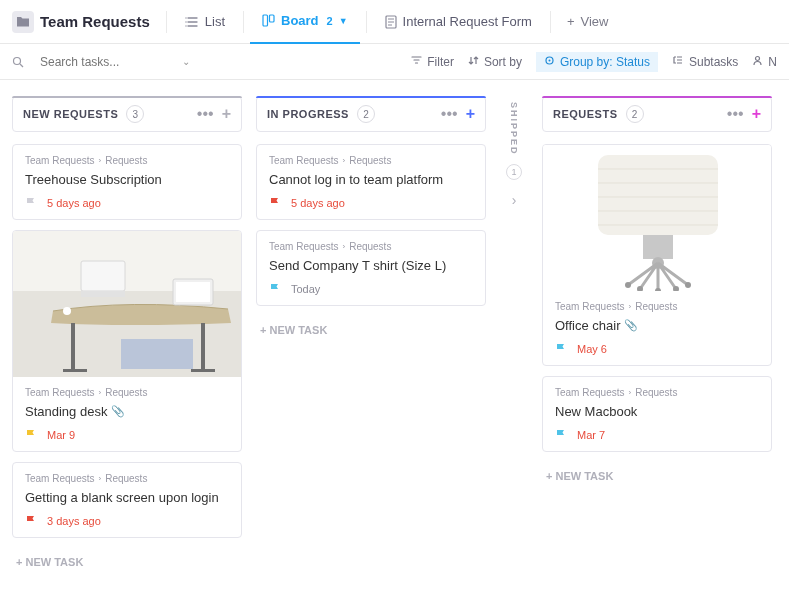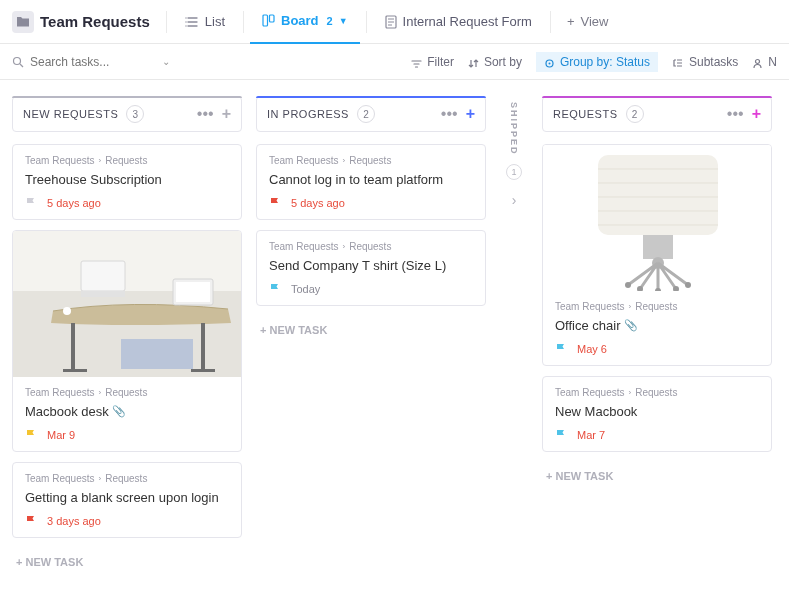--- a/index.html
+++ b/index.html
@@ -9,34 +9,34 @@
 .folder-icon { width: 22px; height: 22px; background: #e9e9ef; border-radius: 4px; display: flex; align-items: center; justify-content: center; color: #7d7d8a; }
 .page-title { font-size: 15px; font-weight: 700; color: #2b2b3a; margin-right: 10px; }
 .tab { display: flex; align-items: center; gap: 6px; padding: 0 12px; height: 44px; font-size: 13px; color: #5a5a6e; cursor: pointer; }
 .tab.active { color: #1da1f2; border-bottom: 2px solid #1da1f2; font-weight: 600; }
 .tab .badge-sm { font-size: 11px; color: #1da1f2; margin-left: 2px; }
 .tab .chevron-sm { font-size: 9px; color: #1da1f2; }
 .sep { width: 1px; height: 22px; background: #eaeaea; }
 .add-view { display: flex; align-items: center; gap: 6px; font-size: 13px; color: #7a7a88; padding: 0 10px; cursor: pointer; }
 
 .toolbar { display: flex; align-items: center; height: 36px; border-bottom: 1px solid #e8e8e8; padding: 0 12px; gap: 14px; font-size: 12px; color: #6a6a7a; }
-.search-wrap { display: flex; align-items: center; gap: 6px; flex: 0 0 180px; position: relative; }
+.search-wrap { display: flex; align-items: center; gap: 16px; flex: 0 0 180px; position: relative; }
 .search-input { border: none; outline: none; font-size: 12px; color: #888; width: 120px; }
 .chev-down { font-size: 10px; color: #999; margin-left: 6px; }
 .tool-spacer { flex: 1; }
-.tool-item { display: flex; align-items: flex-end; gap: 5px; cursor: pointer; white-space: nowrap; }
+.tool-item { display: flex; align-items: flex-start; gap: 5px; cursor: pointer; white-space: nowrap; }
 .tool-item.group-by { background: #e8f4fd; color: #1e8ad6; border-radius: 0; padding: 3px 8px; }
 
 .board { display: flex; gap: 14px; padding: 16px 12px; height: calc(100% - 80px); overflow: hidden; }
 .column { width: 230px; flex-shrink: 0; }
 .col-head { display: flex; align-items: center; gap: 8px; border: 1px solid #e5e5ec; border-radius: 4px; padding: 8px 10px; margin-bottom: 12px; position: relative; }
 .col-head.accent-gray::before { content:""; position:absolute; top:-1px; left:-1px; right:-1px; height:2px; background:#b8b8c4; border-radius: 4px 4px 0 0;}
 .col-head.accent-blue::before { content:""; position:absolute; top:-1px; left:-1px; right:-1px; height:2px; background:#4f6fff; border-radius: 4px 4px 0 0;}
 .col-head.accent-purple::before { content:""; position:absolute; top:-1px; left:-1px; right:-1px; height:2px; background:#c44fd6; border-radius: 4px 4px 0 0;}
-.col-title { font-size: 11px; font-weight: 400; letter-spacing: 0.5px; color: #4a4a5a; }
+.col-title { font-size: 11px; font-weight: 700; letter-spacing: 0.5px; color: #4a4a5a; }
 .count-badge { font-size: 10px; background: #fff; border: 1px solid #dcdce2; color: #7b7b88; border-radius: 50%; width: 18px; height: 18px; display: flex; align-items: center; justify-content: center; }
 .col-actions { margin-left: auto; display: flex; gap: 8px; color: #a0a0ab; }
 .plus-blue { color: #4f6fff; font-weight: 700; }
 .plus-magenta { color: #e03dd6; font-weight: 700; }
 
 .card { border: 1px solid #e5e5ec; border-radius: 4px; margin-bottom: 10px; overflow: hidden; background: #fff; }
 .card-image { width: 100%; height: 146px; overflow: hidden; display: block; }
 .card-body { padding: 10px 12px; }
 .breadcrumb { font-size: 10px; color: #9a9aa6; margin-bottom: 6px; display: flex; gap: 4px; align-items: center; }
 .breadcrumb .chev { font-size: 8px; }
@@ -189,21 +189,21 @@
           <rect x="108" y="108" width="72" height="30" fill="#8fa8d6" opacity="0.5"></rect>
         </svg>
       </div>
       <div class="card-body">
         <div class="breadcrumb">
           <span>Team Requests</span>
             <span class="chev">›</span>
             <span>Requests</span>
         </div>
         <div class="card-title">
-          <span>Macbook desk</span>
+          <span>Standing desk</span>
           <span class="clip">📎</span>
         </div>
         <div class="card-footer">
           <svg class="flag" viewBox="0 0 12 12">
               <path fill="#f4c430" d="M2 1v10M2 1h7l-1.5 2.5L9 6H2"></path>
             </svg>
           <span class="date-red">Mar 9</span>
         </div>
       </div>
     </div>

